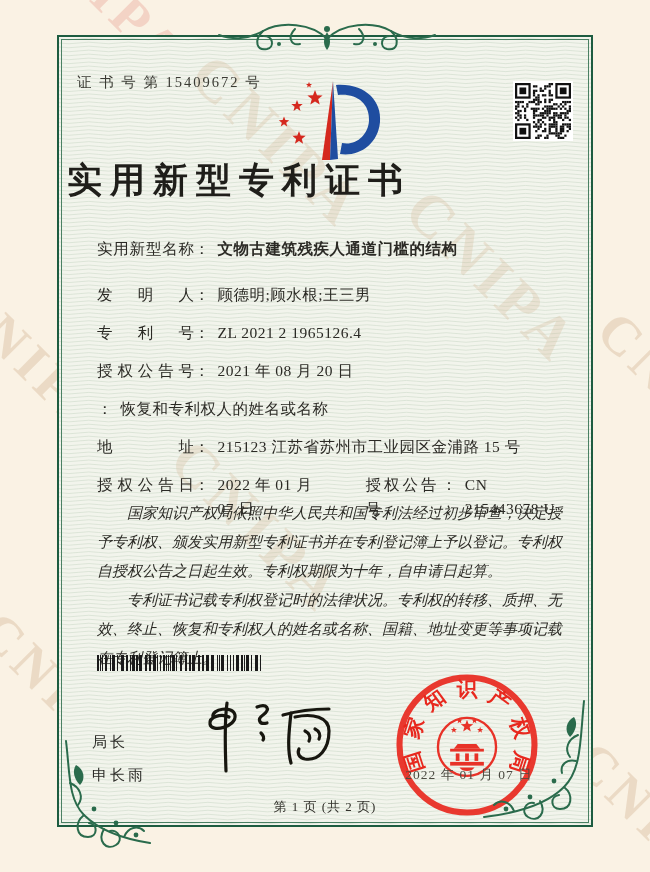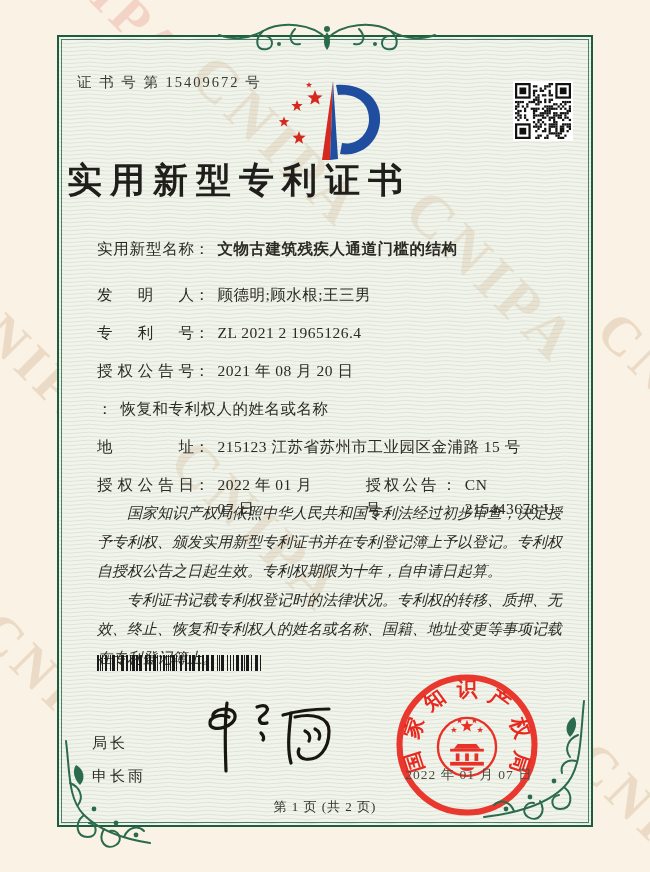--- a/index.html
+++ b/index.html
@@ -41,21 +41,21 @@
   .f-value.strong{font-weight:600;}
   .pair2{margin-left:34px;display:flex;align-items:baseline;}
   .f-label2{letter-spacing:3px;}
 
   .paragraphs{position:absolute;left:38px;top:462px;width:466px;
       font-size:15px;line-height:29px;color:#2b2a25;font-style:italic;}
   .paragraphs p{margin:0;text-indent:2em;}
 
   .barcode{position:absolute;left:38px;top:618px;width:166px;height:16px;}
 
-  .officer{position:absolute;left:33px;top:690px;font-family:Liberation Serif, serif;
+  .officer{position:absolute;left:33px;top:690px;font-family:Liberation Mono, monospace;
       font-size:15px;color:#2a2a26;letter-spacing:3px;line-height:33px;}
   .signature{position:absolute;left:138px;top:660px;width:150px;height:85px;}
 
   .seal{position:absolute;left:333px;top:633px;width:150px;height:150px;z-index:4;}
   .seal svg{position:absolute;left:0;top:0;width:100%;height:100%;}
   .seal-date{position:absolute;left:10px;top:96px;width:134px;text-align:center;
       font-size:13.5px;color:#4c4b42;letter-spacing:1px;z-index:5;font-style:normal;}
 
   .page-info{position:absolute;left:0;top:761px;width:100%;text-align:center;
       font-size:13px;color:#33322c;letter-spacing:1px;}

